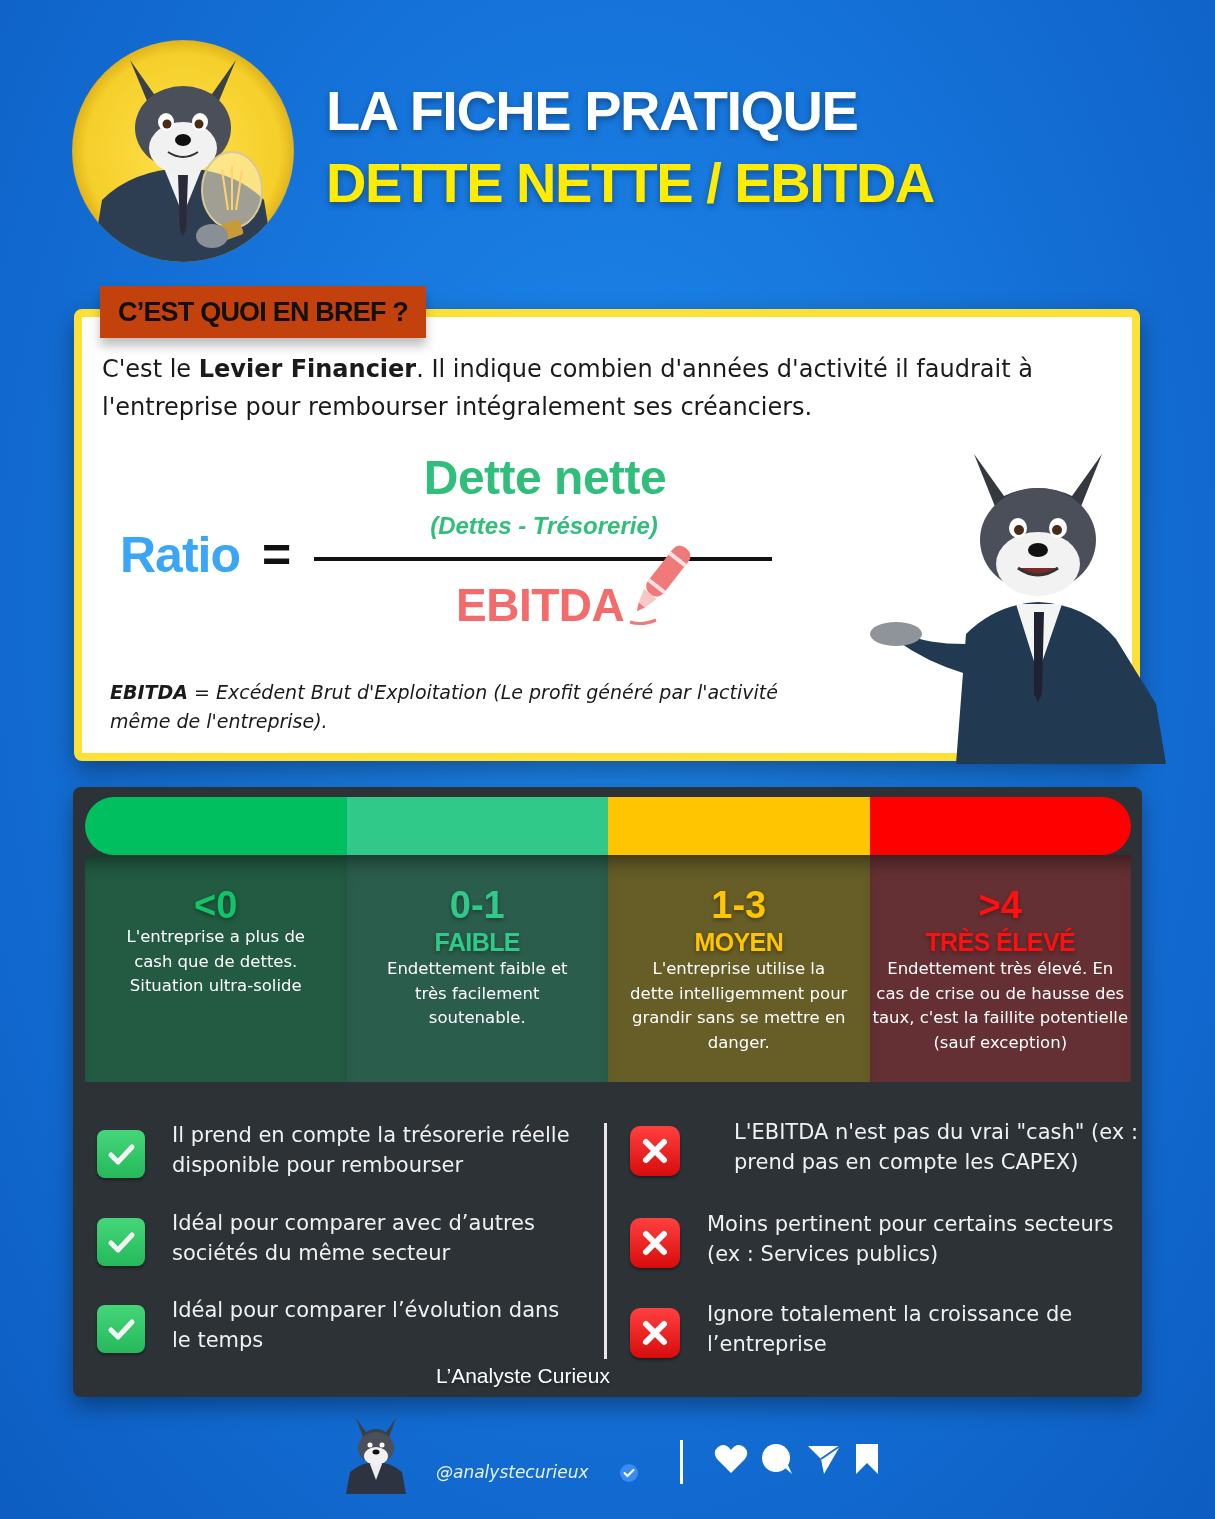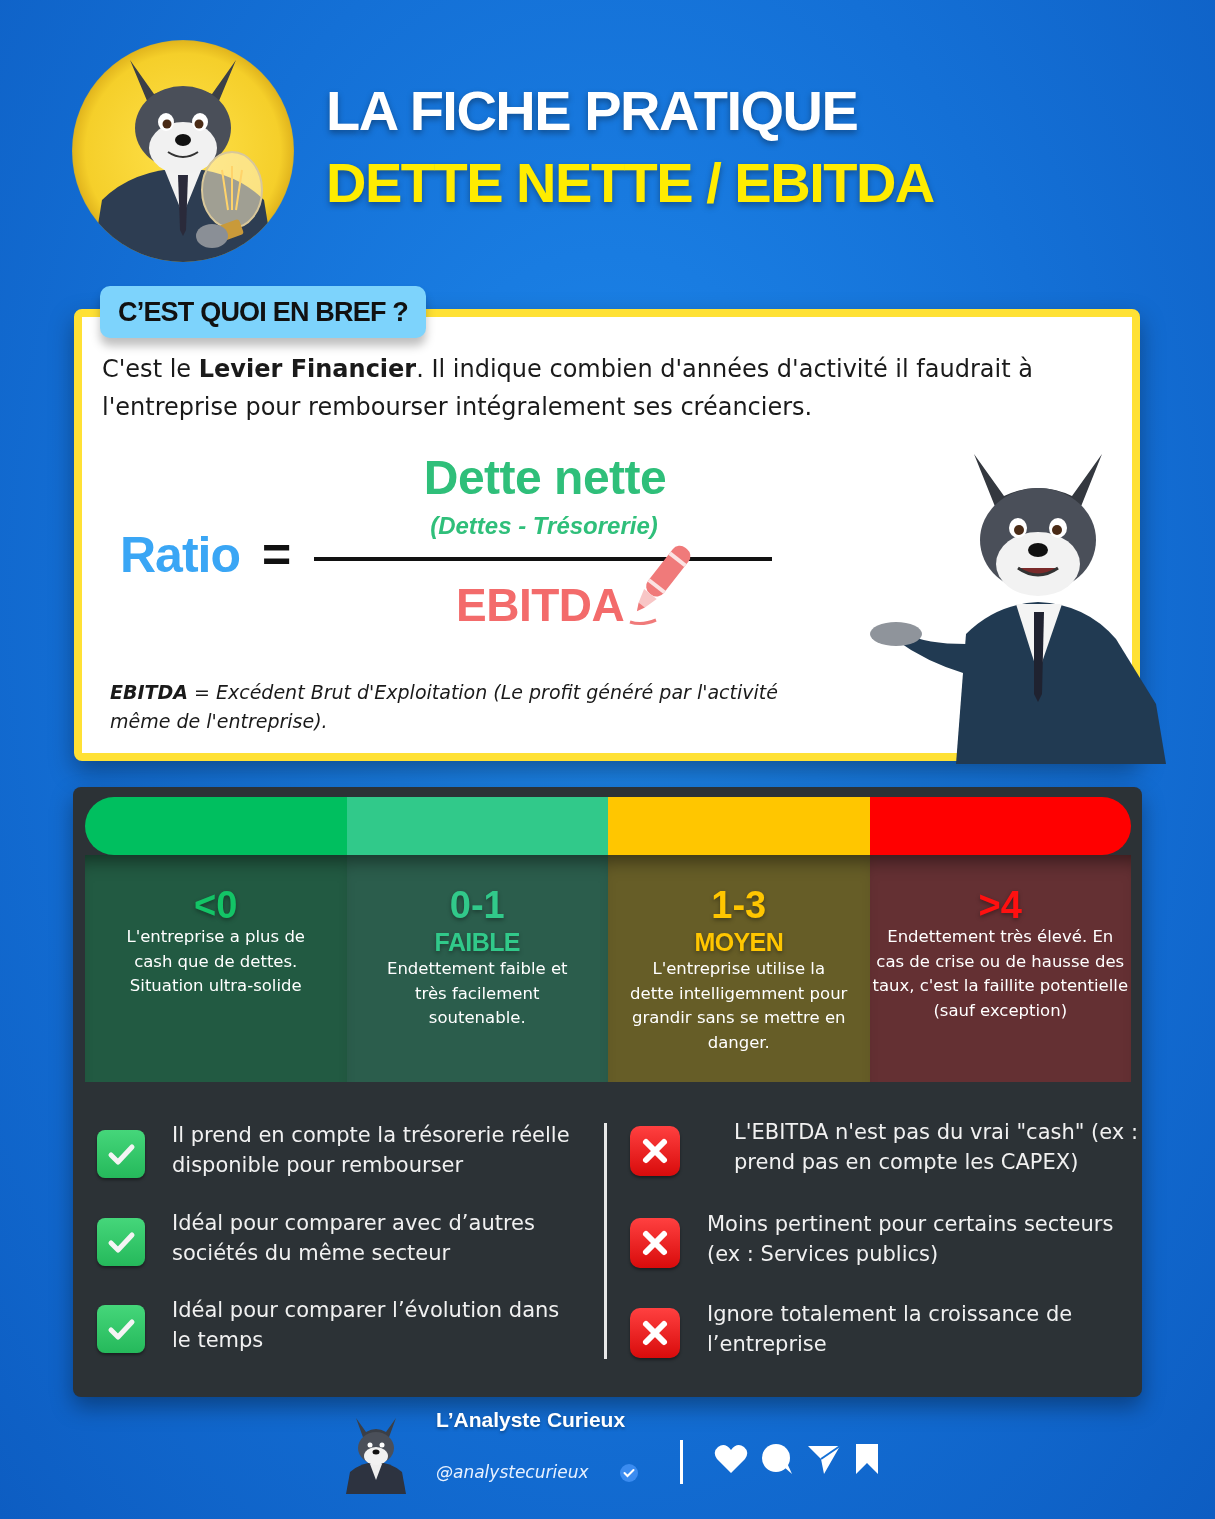--- a/index.html
+++ b/index.html
@@ -31,21 +31,21 @@
   }
 
   
   .card1 {
     left: 74px; top: 309px; width: 1066px; height: 452px;
     background: #ffffff; border: 8px solid #ffe135; border-radius: 8px;
     box-shadow: 0 10px 24px rgba(0,0,0,0.35);
   }
   .tag {
     left: 100px; top: 286px; height: 52px; padding: 0 18px;
-    background: #7dd3fc; border-radius: 10px;
+    background: #c2410c; border-radius: 0;
     font-family: "Liberation Sans", sans-serif; font-weight: 700; font-size: 27px;
     line-height: 52px; color: #111; letter-spacing: -0.8px;
     box-shadow: 0 8px 10px rgba(0,0,0,0.25);
   }
   .intro {
     left: 102px; top: 350px; width: 980px;
     font-size: 24px; line-height: 38px; color: #1a1a1a;
   }
   .intro b { font-weight: 700; }
   .ratio-label {
@@ -119,21 +119,21 @@
     display: flex; align-items: center; justify-content: center;
   }
   .item-text {
     color: #f1f1f1; font-size: 21px; line-height: 30px;
   }
   .divider { left: 604px; top: 1123px; width: 3px; height: 236px; background: #e8e8e8; }
 
   
   .avatar { left: 340px; top: 1414px; width: 72px; height: 80px; }
   .brand-name {
-    left: 436px; top: 1408px; font-family: "Liberation Sans", sans-serif; font-weight: 700;
+    left: 436px; top: 1364px; font-family: "Liberation Sans", sans-serif; font-weight: 400;
     font-size: 21px; color: #fff; text-shadow: 0 2px 3px rgba(0,0,0,0.3);
   }
   .brand-handle {
     left: 436px; top: 1462px; font-size: 17px; font-style: italic; color: #e9f2ff;
   }
   .verified { left: 619px; top: 1463px; }
   .footer-divider { left: 680px; top: 1440px; width: 3px; height: 44px; background: #fff; }
   .social { top: 1443px; }
 </style>
 </head>
@@ -227,20 +227,21 @@
     <div class="tier-label" style="color:#31c98a">FAIBLE</div>
     <div class="tier-desc" style="padding:0 26px">Endettement faible et très facilement soutenable.</div>
   </div>
   <div class="tier" style="background:#665d27">
     <div class="tier-range" style="color:#ffc600">1-3</div>
     <div class="tier-label" style="color:#ffc600">MOYEN</div>
     <div class="tier-desc" style="padding:0 22px">L'entreprise utilise la dette intelligemment pour grandir sans se mettre en danger.</div>
   </div>
   <div class="tier" style="background:#643033">
     <div class="tier-range" style="color:#ff1010">&gt;4</div>
+    <div class="tier-label" style="color:#ff1010">TRÈS ÉLEVÉ</div>
     <div class="tier-desc" style="padding:0 2px">Endettement très élevé. En cas de crise ou de hausse des taux, c'est la faillite potentielle (sauf exception)</div>
   </div>
 </div>
 
 <div class="list-item" style="left:97px; top:1128px;">
   <div class="check-box">
     <svg width="30" height="30" viewBox="0 0 30 30">
         <path d="M5 16 L12 23 L26 8" stroke="#f4f4f4" stroke-width="5" fill="none" stroke-linecap="round" stroke-linejoin="round"></path>
       </svg>
   </div>

